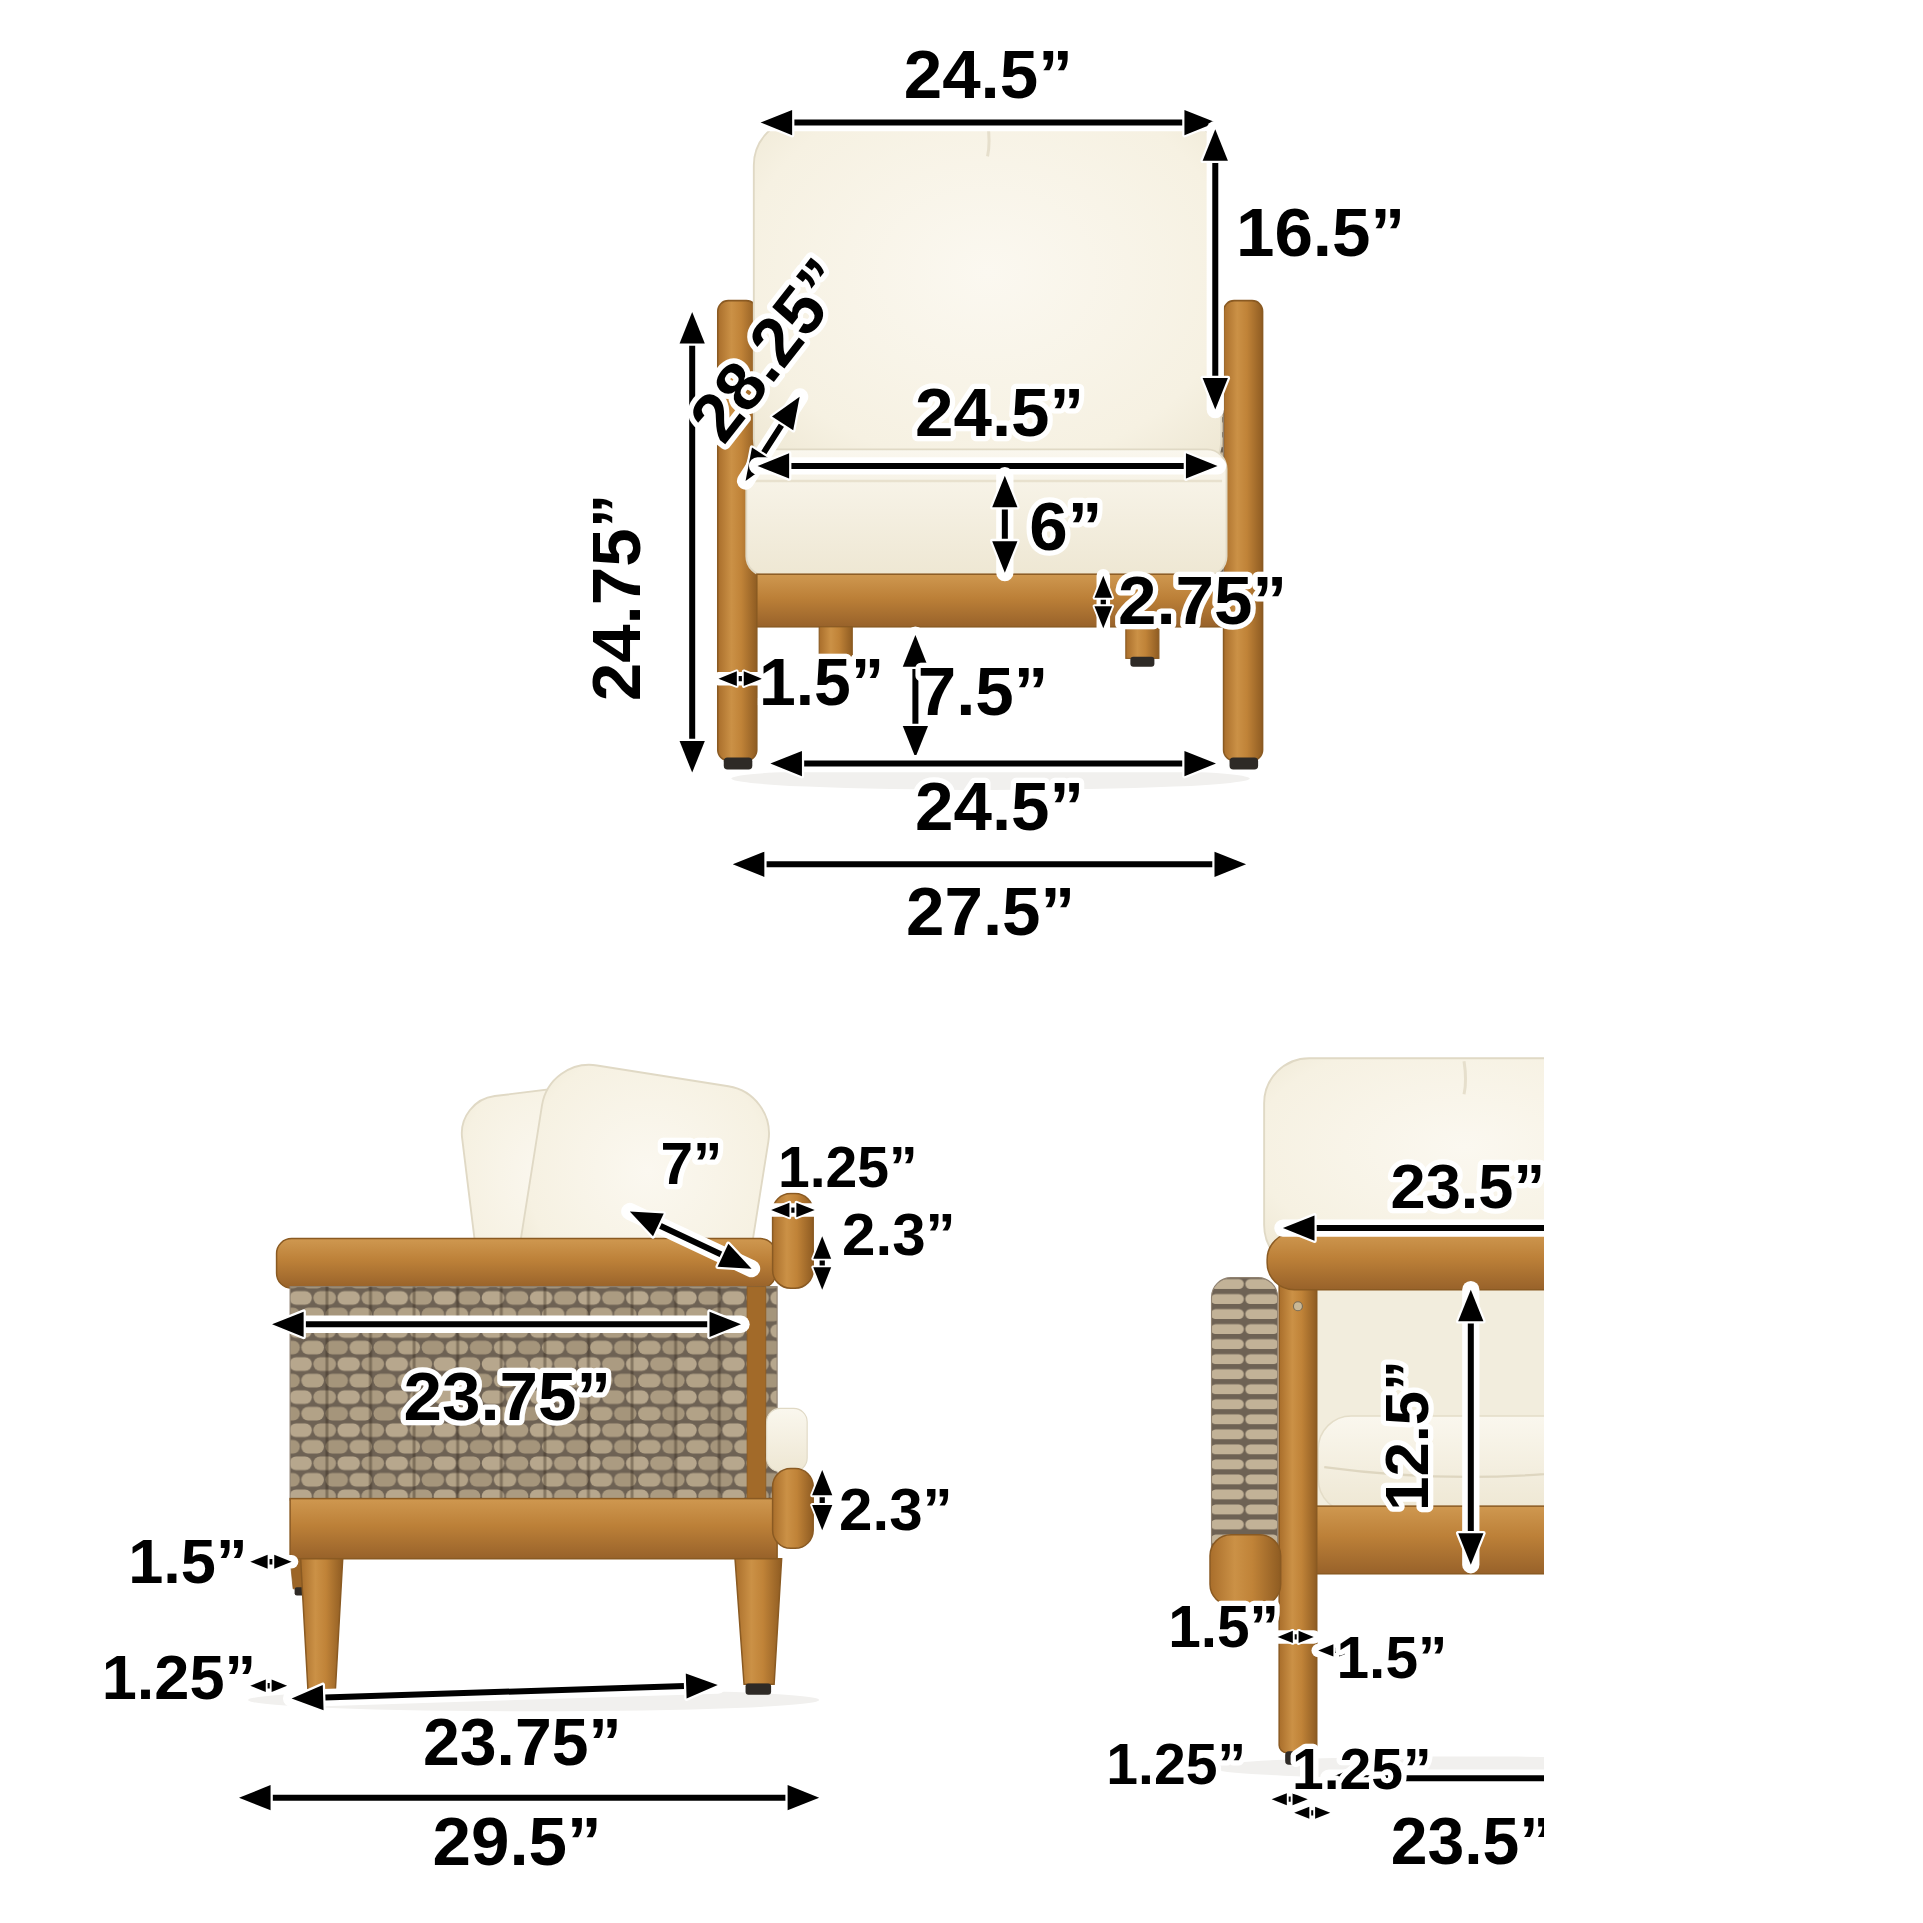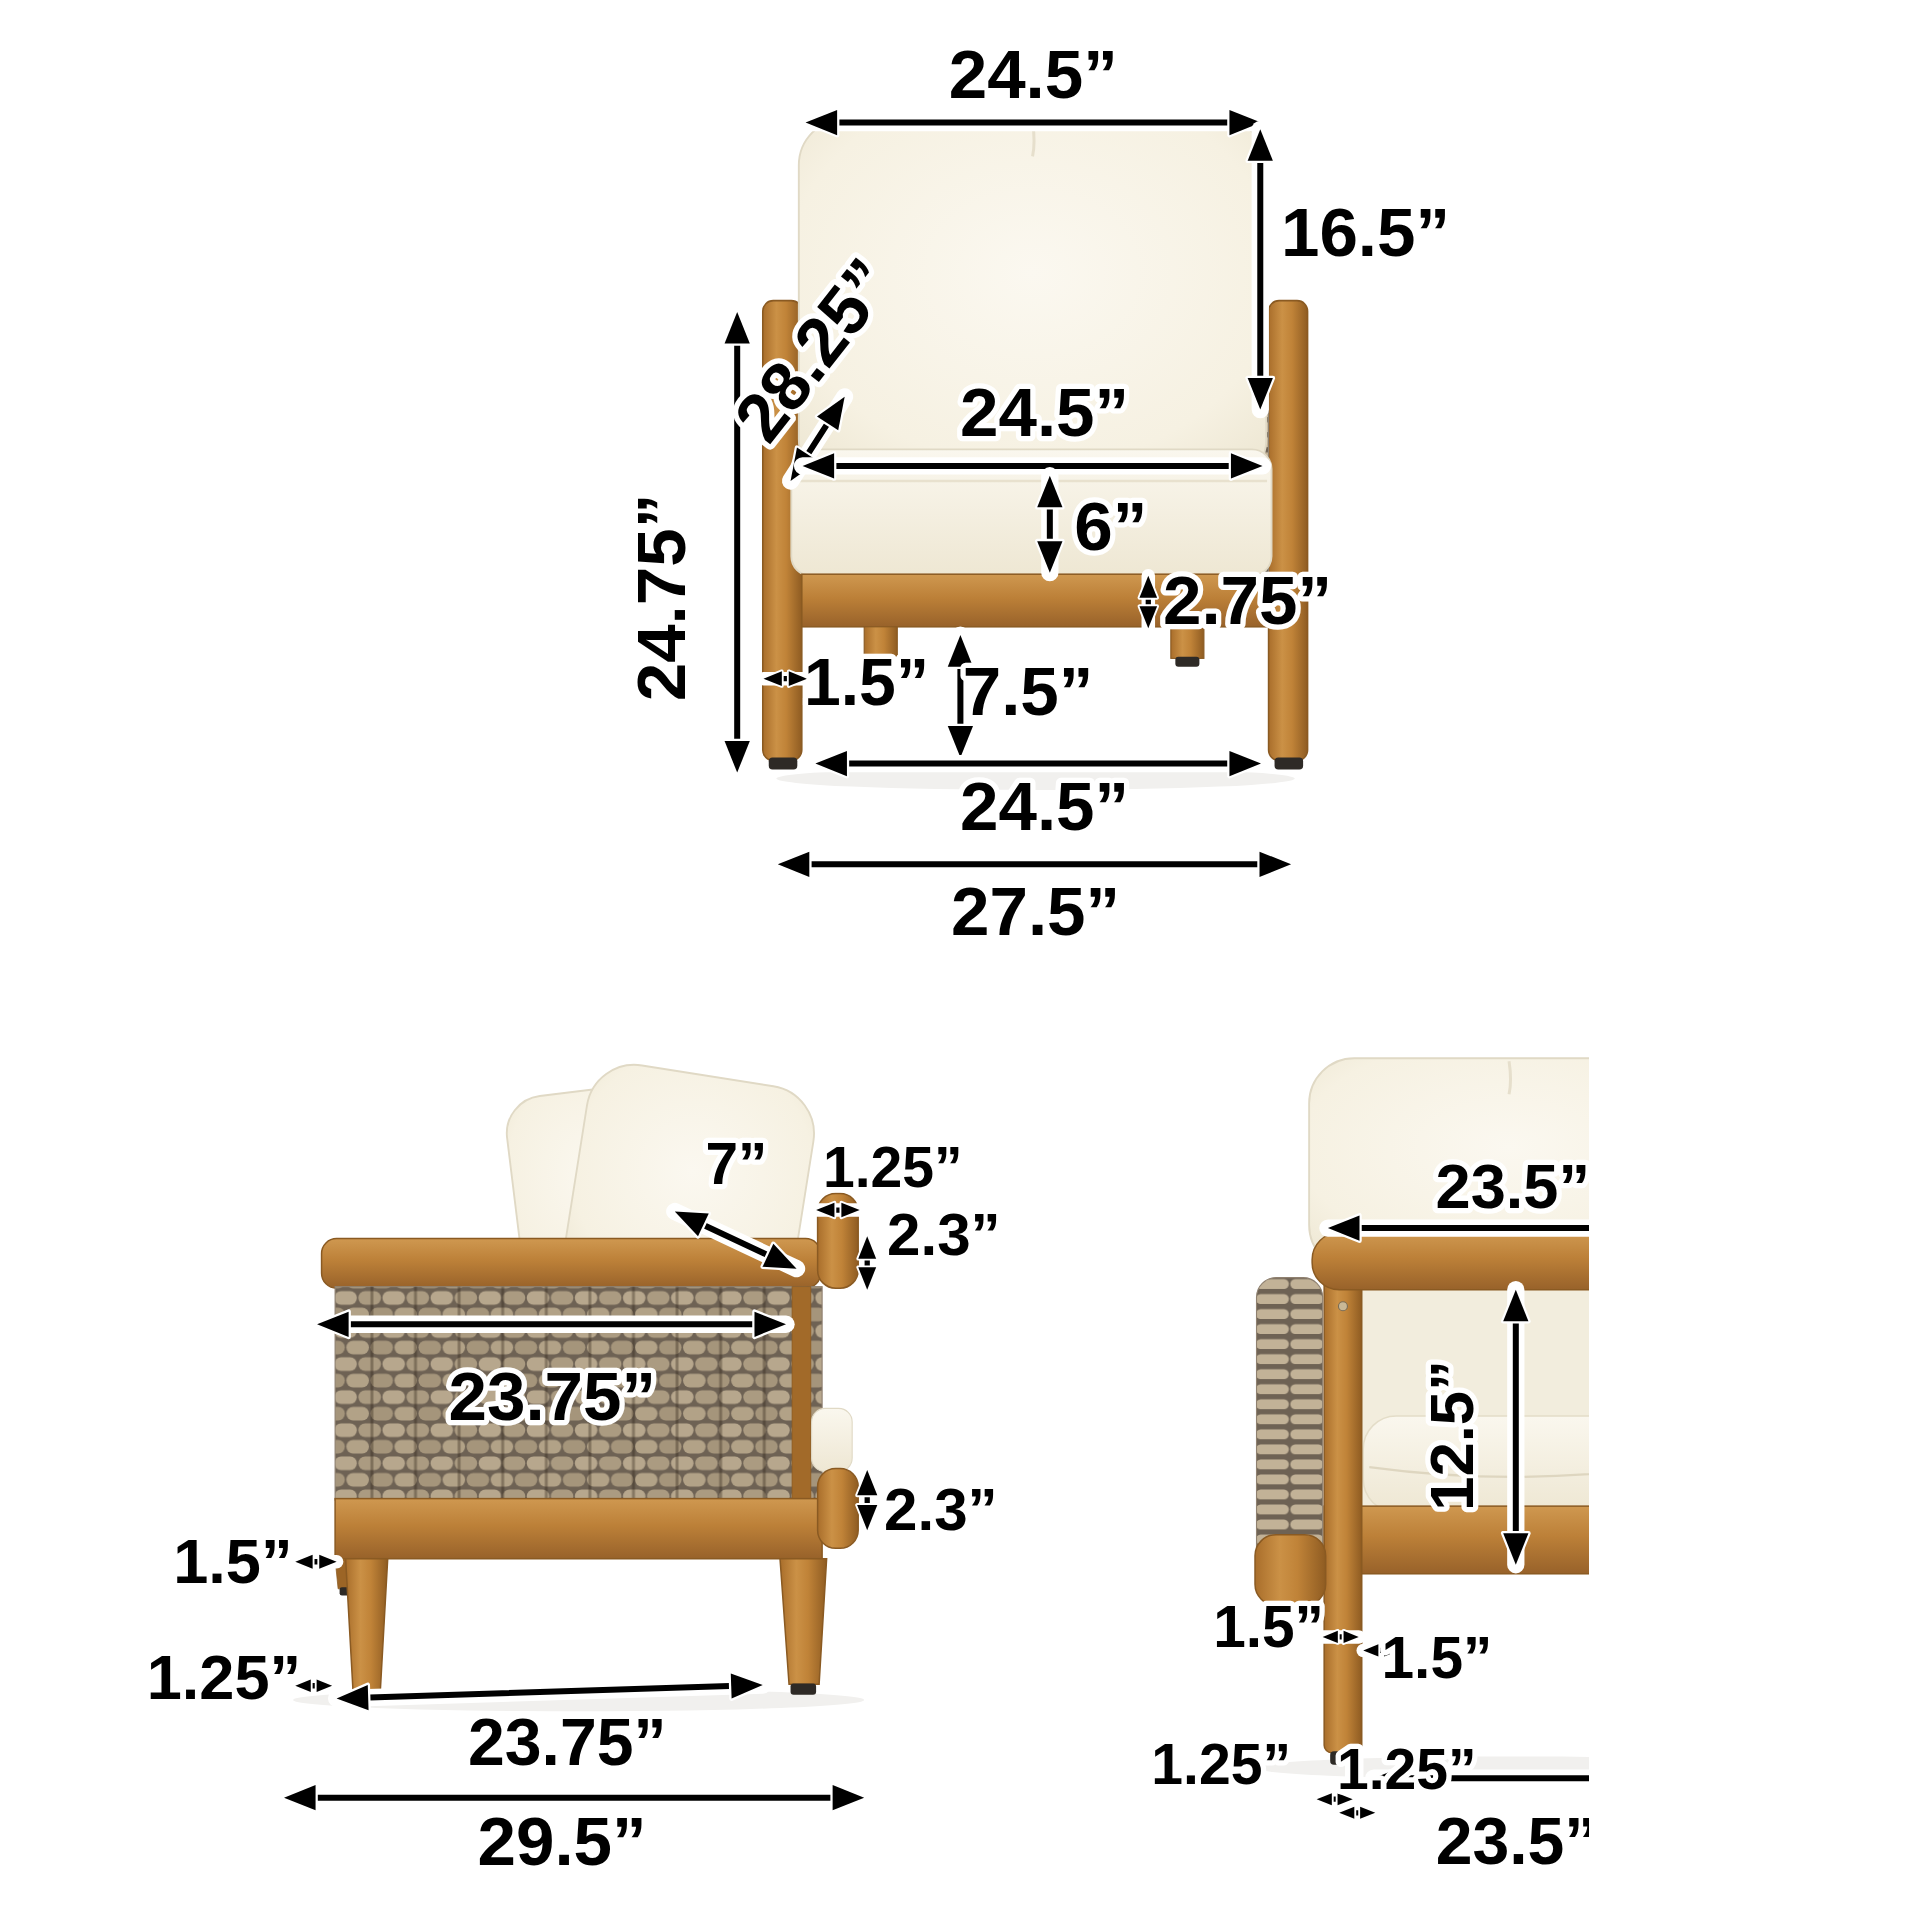--- a/index.html
+++ b/index.html
@@ -1,16 +1,16 @@
 <!DOCTYPE html>
 <html style="font-size:12px"><head>
 <meta charset="utf-8">
 <style>
   html,body{margin:0;padding:0;background:#ffffff;}
-  .canvas{position:relative;width:1544px;height:1924px;background:#fff;overflow:hidden;padding-left:45px;}
+  .canvas{position:relative;width:1544px;height:1924px;background:#fff;overflow:hidden;}
   svg{display:block;}
   .lbl{
     font-family:"Liberation Sans","DejaVu Sans",sans-serif;
     fill:#000;
     stroke:#fff;
     stroke-width:14px;
     paint-order:stroke;
     stroke-linejoin:round;
     text-anchor:middle;
     font-weight:600;

